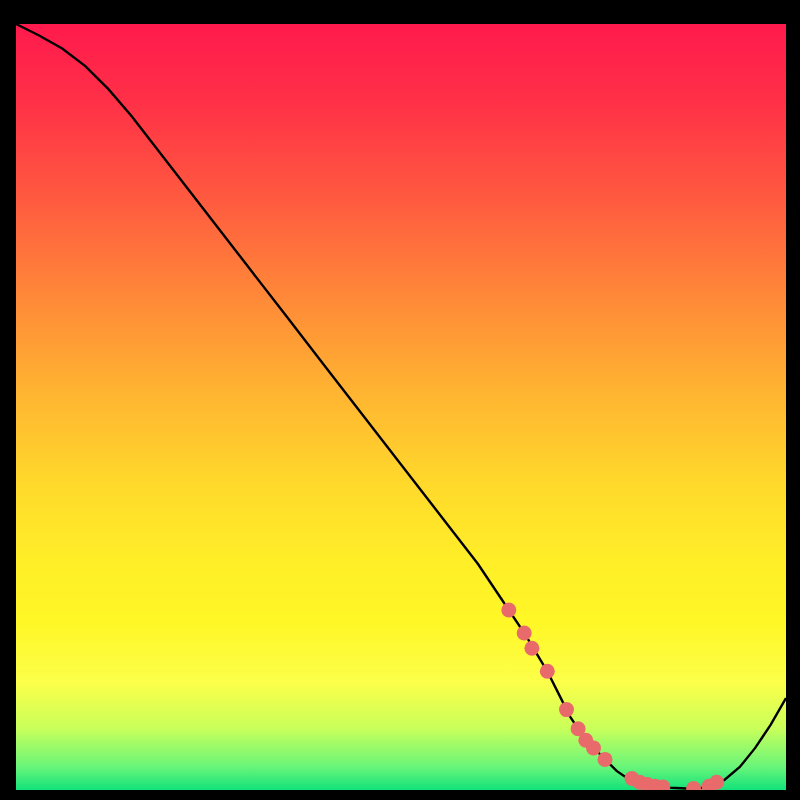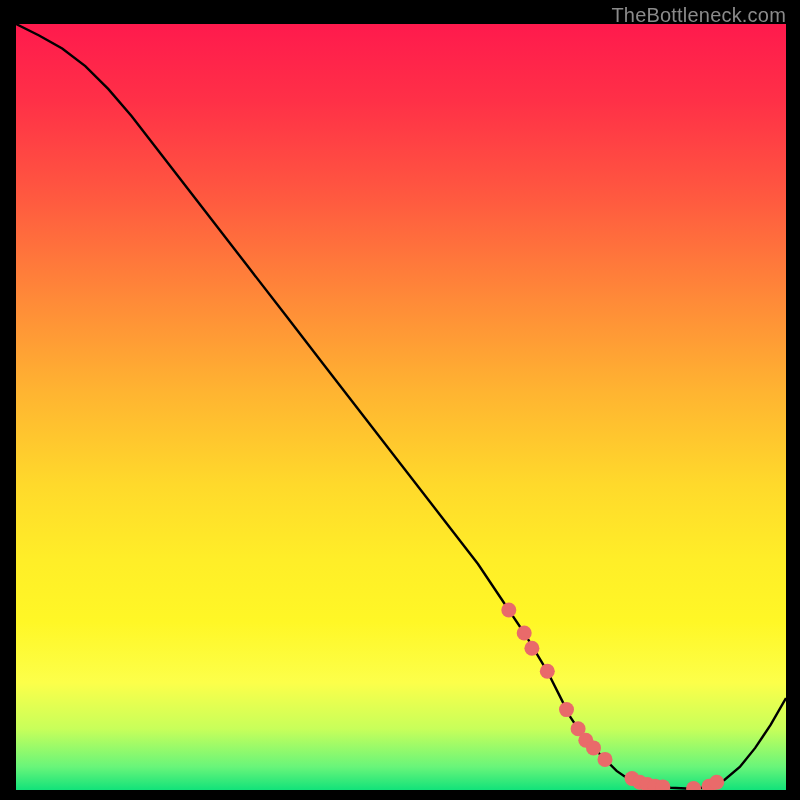--- a/index.html
+++ b/index.html
@@ -76,14 +76,13 @@
           <circle cx="623.7" cy="758.3" r="7.5" fill="#e96a6a" stroke="#d94f4f" stroke-width="0"></circle>
           <circle cx="631.4" cy="760.6" r="7.5" fill="#e96a6a" stroke="#d94f4f" stroke-width="0"></circle>
           <circle cx="639.1" cy="762.2" r="7.5" fill="#e96a6a" stroke="#d94f4f" stroke-width="0"></circle>
           <circle cx="646.8" cy="762.9" r="7.5" fill="#e96a6a" stroke="#d94f4f" stroke-width="0"></circle>
           <circle cx="677.6" cy="764.5" r="7.5" fill="#e96a6a" stroke="#d94f4f" stroke-width="0"></circle>
           <circle cx="693.0" cy="762.2" r="7.5" fill="#e96a6a" stroke="#d94f4f" stroke-width="0"></circle>
           <circle cx="700.7" cy="758.3" r="7.5" fill="#e96a6a" stroke="#d94f4f" stroke-width="0"></circle>
         </g>
     </svg>
   </div>
-  <div class="attribution">TheBottleneck.com</div>
 </div>
 
 </body></html>

